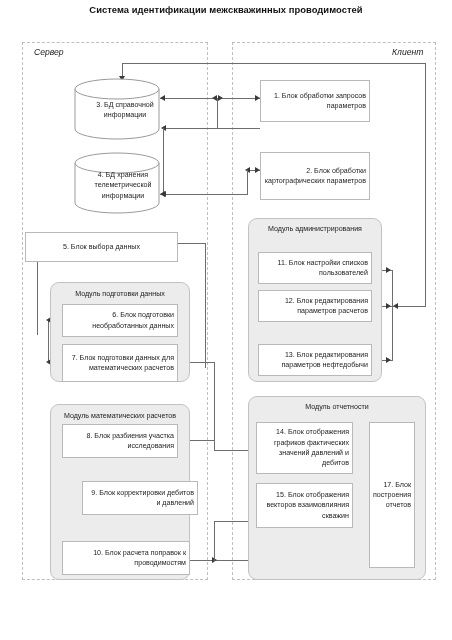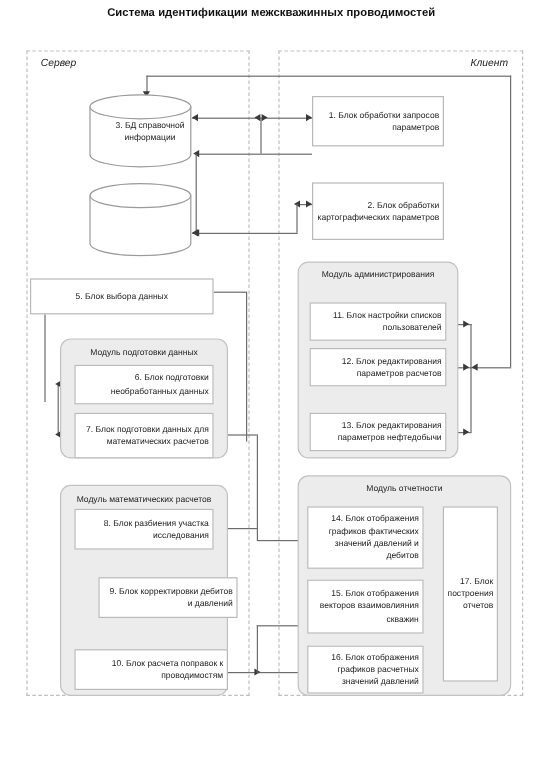--- a/index.html
+++ b/index.html
@@ -215,20 +215,21 @@
       <ellipse cx="43" cy="11" rx="42" ry="10" fill="#ffffff" stroke="#9a9a9a" stroke-width="1"></ellipse>
     </svg>
     <div class="cyl-text" style="top:22px; padding:0 8px;">3. БД справочной информации</div>
   </div>
 
   <div class="cyl" style="left:74px; top:152px;">
     <svg width="86" height="62" viewBox="0 0 86 62">
       <path d="M1,11 L1,51 A42,10 0 0 0 85,51 L85,11" fill="#ffffff" stroke="#9a9a9a" stroke-width="1"></path>
       <ellipse cx="43" cy="11" rx="42" ry="10" fill="#ffffff" stroke="#9a9a9a" stroke-width="1"></ellipse>
     </svg>
+    <div class="cyl-text" style="top:18px; padding:0 6px;">4. БД хранения телеметрической информации</div>
   </div>
 
   <div class="module" style="left:50px; top:282px; width:140px; height:100px;">
     <div class="module-title" style="top:7px;">Модуль подготовки данных</div>
   </div>
 
   <div class="module" style="left:50px; top:404px; width:140px; height:176px;">
     <div class="module-title" style="top:7px;">Модуль математических расчетов</div>
   </div>
 
@@ -285,22 +286,19 @@
   </div>
 
   <div class="box" style="left:256px; top:422px; width:97px; height:52px;">
     <span>14. Блок отображения графиков фактических значений давлений и дебитов</span>
   </div>
 
   <div class="box" style="left:256px; top:483px; width:97px; height:45px;">
     <span>15. Блок отображения векторов взаимовлияния скважин</span>
   </div>
 
-  <div class="box" style="left:256px; top:538px; width:97px; height:40px;">
-    <span>16. Блок отображения графиков расчетных значений давлений</span>
-  </div>
 
   <div class="box" style="left:369px; top:422px; width:46px; height:146px;">
     <span>17. Блок построения отчетов</span>
   </div>
 
 
 </div>
 
 </body></html>

